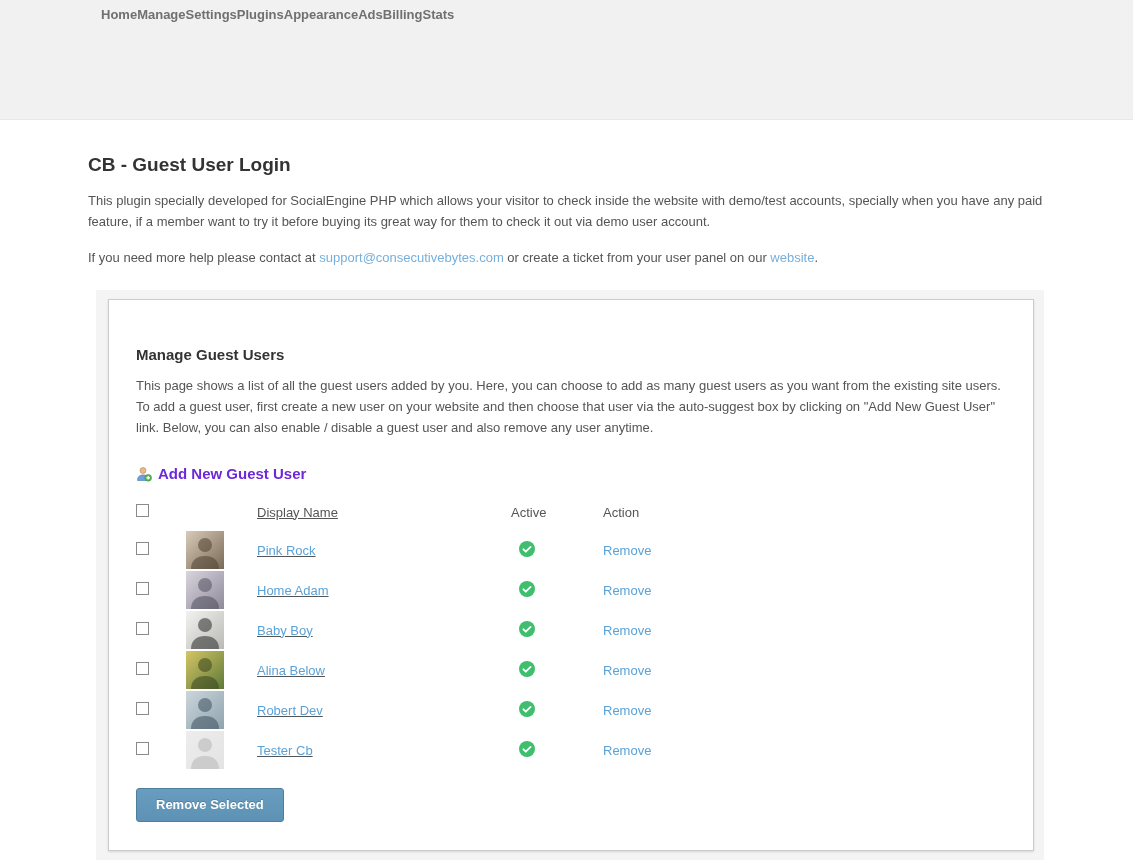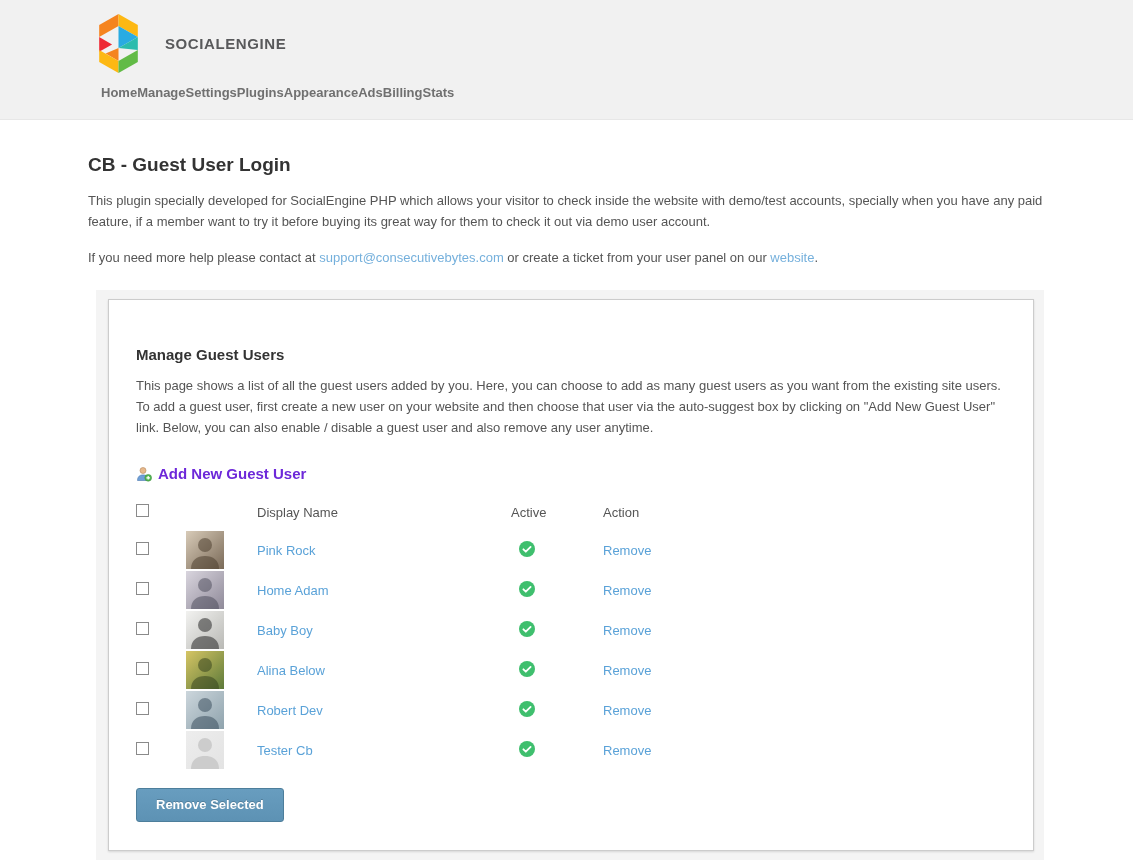--- a/index.html
+++ b/index.html
@@ -94,21 +94,21 @@
     display: inline-flex;
     align-items: center;
   }
   .add-link .ic { width: 16px; height: 16px; margin-right: 6px; display: inline-block; }
   
   .gtable { width: 580px; font-size: 13px; color: #555; }
   .trow { display: flex; align-items: center; height: 40px; }
   .trow.thead { height: 28px; margin-bottom: 4px; }
   .c-check  { width: 50px; }
   .c-avatar { width: 71px; }
-  .c-name   { width: 254px; }
+  .c-name   { width: 254px; text-decoration: underline; }
   .c-active { width: 92px; }
   .c-action { width: 93px; }
   input[type="checkbox"] {
     width: 13px; height: 13px;
     accent-color: #fff;
     appearance: none;
     border: 1px solid #8a8a8a;
     background: #fff;
     cursor: pointer;
   }
@@ -138,35 +138,20 @@
     background: linear-gradient(#689dbf, #5d92b4);
     border: 1px solid #4d7e9b;
     border-radius: 3px;
     cursor: pointer;
   }
 </style>
 </head>
 <body>
 
 <header class="site-header">
-  <div class="logo-row">
-    <a style="display:flex;align-items:center;text-decoration:none;">
-      <svg class="logo-mark" viewBox="0 0 62 68" xmlns="http://www.w3.org/2000/svg">
-        <polygon points="31,2 10,14 10,27 31,15" fill="#F5841F"></polygon>
-        <polygon points="31,2 52,14 52,27 31,15" fill="#FDB813"></polygon>
-        <polygon points="10,27 24,35 10,43" fill="#EE2A35"></polygon>
-        <polygon points="31,15 52,27 31,39" fill="#29ABE2"></polygon>
-        <polygon points="52,27 52,41 31,39" fill="#2CBCAD"></polygon>
-        <polygon points="31,39 31,53 17,45" fill="#F5841F"></polygon>
-        <polygon points="31,66 10,54 10,41 31,53" fill="#FDB813"></polygon>
-        <polygon points="31,66 52,54 52,41 31,53" fill="#62BB46"></polygon>
-      </svg>
-      <span class="wordmark">SOCIALENGINE</span>
-    </a>
-  </div>
   <nav class="main-nav">
     <ul>
       <li><a href="#">Home</a></li>
       <li><a href="#">Manage</a></li>
       <li><a href="#">Settings</a></li>
       <li><a href="#">Plugins</a></li>
       <li><a href="#">Appearance</a></li>
       <li><a href="#">Ads</a></li>
       <li><a href="#">Billing</a></li>
       <li><a href="#">Stats</a></li>

